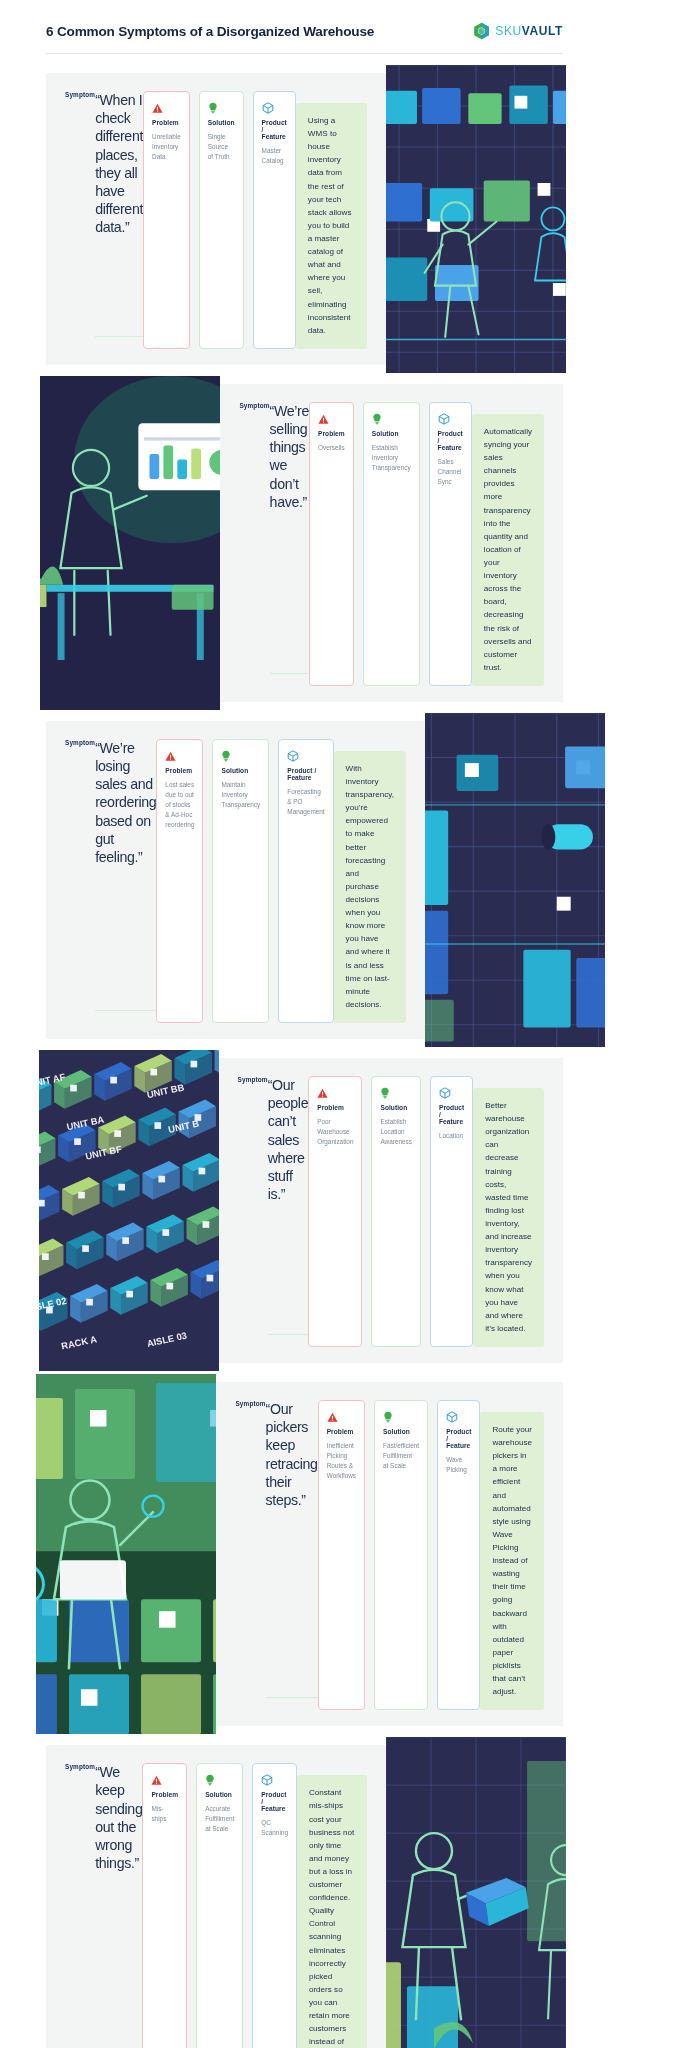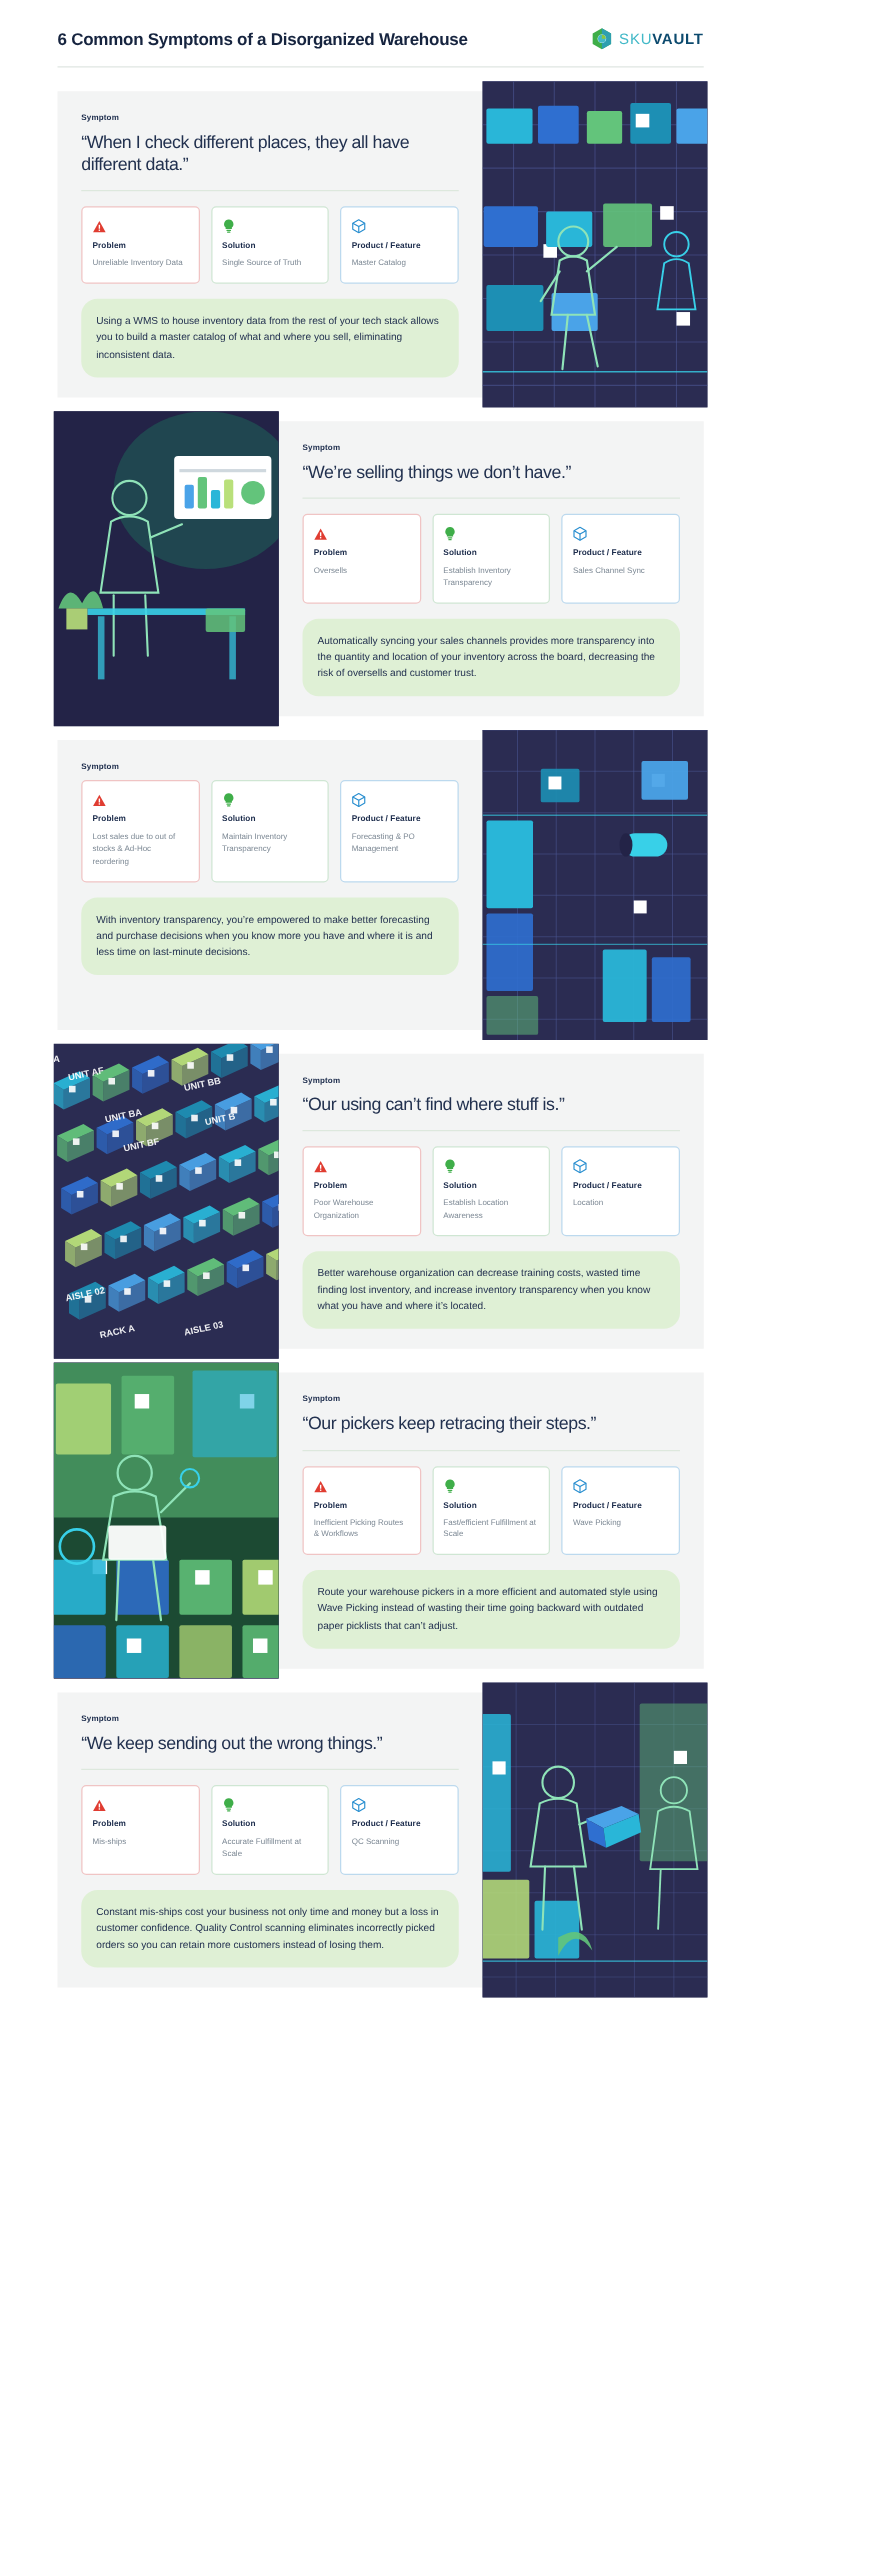--- a/index.html
+++ b/index.html
@@ -40,21 +40,21 @@
     position: relative;
     min-height: 232px;
   }
   .section.img-right { flex-direction: row; }
   .section.img-left  { flex-direction: row-reverse; }
 
   .panel {
     flex: 1 1 auto;
     padding: 18px 19px 16px 19px;
     display: flex;
-    flex-direction: column;
+    flex-direction: row;
     justify-content: flex-start;
   }
   .art {
     flex: 0 0 180px;
     width: 180px;
     position: relative;
     overflow: hidden;
     background: #2b2c52;
     align-self: stretch;
   }
@@ -100,21 +100,21 @@
   }
   .card-text {
     font-size: 6.4px;
     line-height: 1.55;
     color: #7c8894;
   }
 
   .summary {
     margin-top: 12px;
     background: #dff0d5;
-    border-radius: 13px;
+    border-radius: 3px;
     padding: 11px 12px 12px 12px;
     font-size: 8.1px;
     line-height: 1.62;
     color: #233150;
   }
 
   
   .art svg { display: block; width: 100%; height: 100%; }
 </style>
 </head>
@@ -285,20 +285,21 @@
             <rect x="138" y="156" width="5" height="48" fill="#38d0e8" opacity="0.7"></rect>
             <path d="M8 150 q8 -22 18 -4 q10 -20 16 4z" fill="#63c47b" opacity="0.9"></path>
             <rect x="14" y="150" width="16" height="16" fill="#b9e07a" opacity="0.9"></rect>
             <rect x="120" y="150" width="30" height="18" rx="1.5" fill="#63c47b" opacity="0.85"></rect>
           </svg>
         </div>
   </div>
       <div class="section img-right">
     <div class="panel">
       <div class="eyebrow">Symptom</div>
+      <div class="quote">“We’re losing sales and reordering based on gut feeling.”</div>
       <div class="cards">
         <div class="card problem">
           <span class="card-icon"><svg viewBox="0 0 14 13" width="11" height="11">
                   <path d="M7 0.6 L13.4 12 L0.6 12 Z" fill="#e03c31"></path>
                   <rect x="6.3" y="4.4" width="1.4" height="4" fill="#ffffff"></rect>
                   <rect x="6.3" y="9.2" width="1.4" height="1.4" fill="#ffffff"></rect>
                 </svg></span>
           <div class="card-title">Problem</div>
           <div class="card-text">Lost sales due to out of stocks &amp; Ad-Hoc reordering</div>
         </div>
@@ -354,21 +355,21 @@
             <rect x="134" y="176" width="30" height="50" rx="1.5" fill="#2f6fd0" opacity="0.9"></rect>
             <rect x="6" y="206" width="40" height="30" rx="1.5" fill="#63c47b" opacity="0.5"></rect>
             <line x1="0" y1="66" x2="180" y2="66" stroke="#38d0e8" stroke-width="1" opacity="0.6"></line>
             <line x1="0" y1="166" x2="180" y2="166" stroke="#38d0e8" stroke-width="1" opacity="0.6"></line>
           </svg>
         </div>
   </div>
       <div class="section img-left">
     <div class="panel">
       <div class="eyebrow">Symptom</div>
-      <div class="quote">“Our using can’t find where stuff is.”</div>
+      <div class="quote">“Our people can’t sales where stuff is.”</div>
       <div class="cards">
         <div class="card problem">
           <span class="card-icon"><svg viewBox="0 0 14 13" width="11" height="11">
                   <path d="M7 0.6 L13.4 12 L0.6 12 Z" fill="#e03c31"></path>
                   <rect x="6.3" y="4.4" width="1.4" height="4" fill="#ffffff"></rect>
                   <rect x="6.3" y="9.2" width="1.4" height="1.4" fill="#ffffff"></rect>
                 </svg></span>
           <div class="card-title">Problem</div>
           <div class="card-text">Poor Warehouse Organization</div>
         </div>

